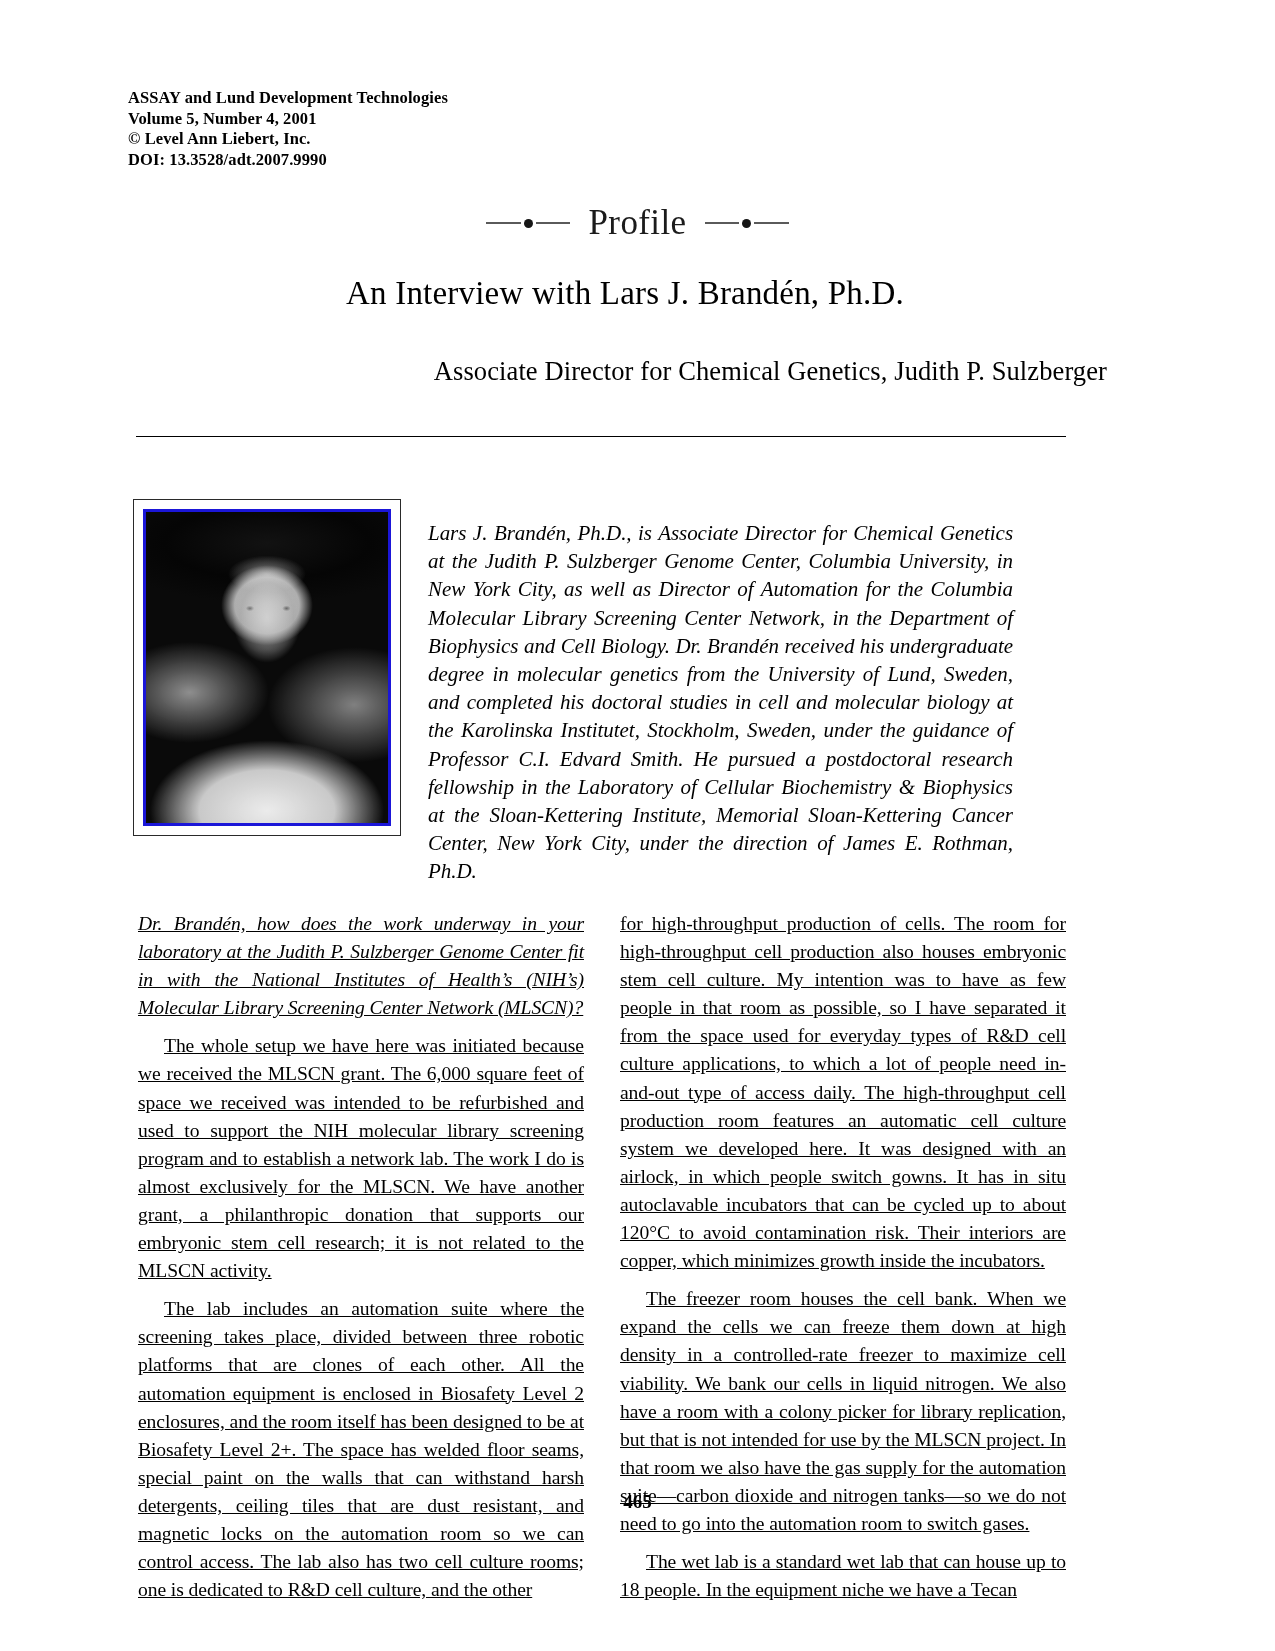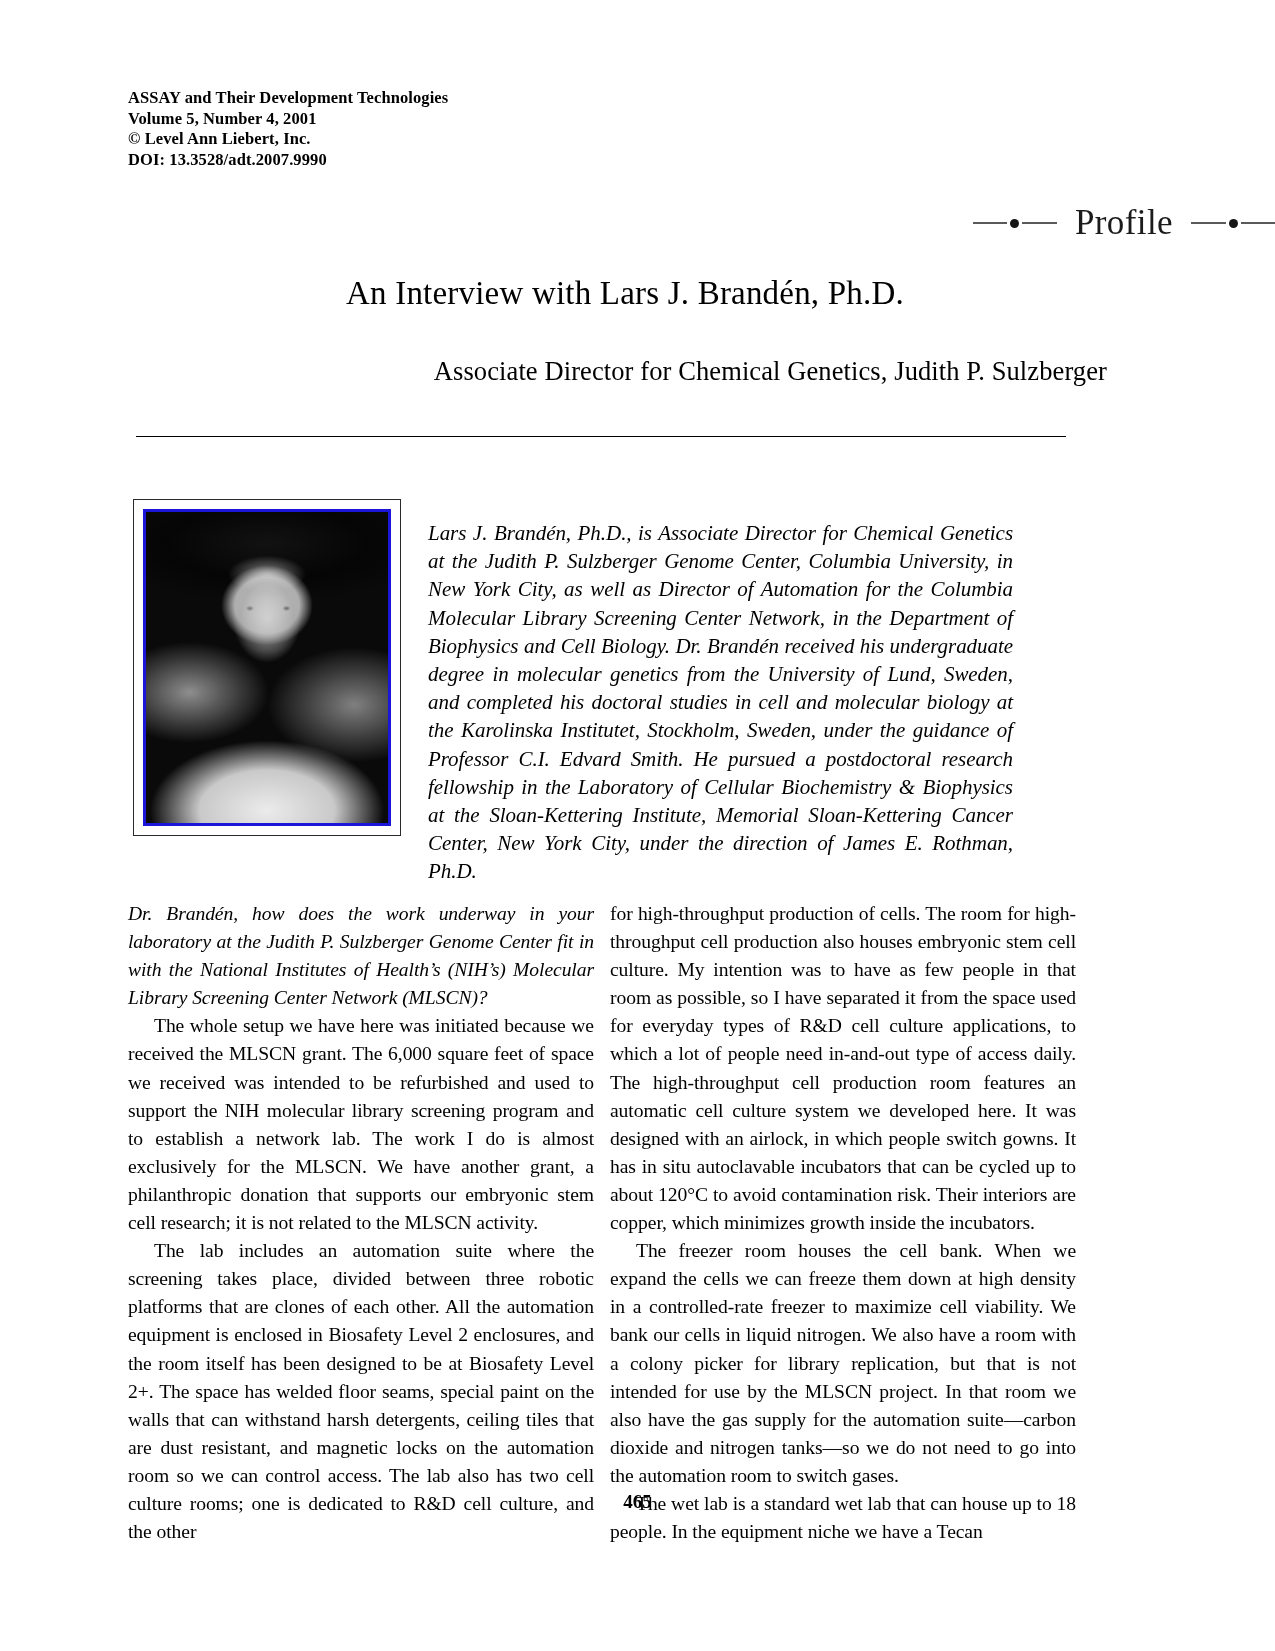--- a/index.html
+++ b/index.html
@@ -37,21 +37,21 @@
   .masthead div { white-space: nowrap; }
 
   
   .profile-head {
     position: absolute;
     left: 0;
     top: 203px;
     width: 1275px;
     display: flex;
     align-items: center;
-    justify-content: flex-end;
+    justify-content: center;
     gap: 0px;
   }
   .profile-word {
     font-size: 35px;
     line-height: 40px;
     padding: 0 18px;
     letter-spacing: 0.4px;
     color: #1b1b1b;
   }
   .orn {
@@ -161,41 +161,41 @@
     position: absolute;
     top: 900px;
     width: 466px;
     font-size: 19.6px;
     line-height: 28.1px;
     text-align: justify;
     letter-spacing: -0.08px;
   }
   .col-left  { left: 128px; }
   .col-right { left: 610px; }
-  .col p { margin: 0; text-indent: 26px; }
+  .col p { margin: 10px; text-indent: 26px; text-decoration: underline; }
   .col p.q { font-style: italic; text-indent: 0; }
   .col p.noind { text-indent: 0; }
 
   .folio {
     position: absolute;
     left: 0;
     top: 1491px;
     width: 1275px;
     text-align: center;
     font-weight: bold;
     font-size: 19px;
   }
 </style>
 </head>
 <body>
 
 <div class="page">
 
   <div class="masthead">
-    <div>ASSAY and Their Development Technologies</div>
+    <div>ASSAY and Lund Development Technologies</div>
     <div>Volume 5, Number 4, 2001</div>
     <div>© Level Ann Liebert, Inc.</div>
     <div>DOI: 13.3528/adt.2007.9990</div>
   </div>
 
   <div class="profile-head">
     <span class="orn">
       <span class="seg"></span>
         <span class="dot"></span>
         <span class="seg"></span>

